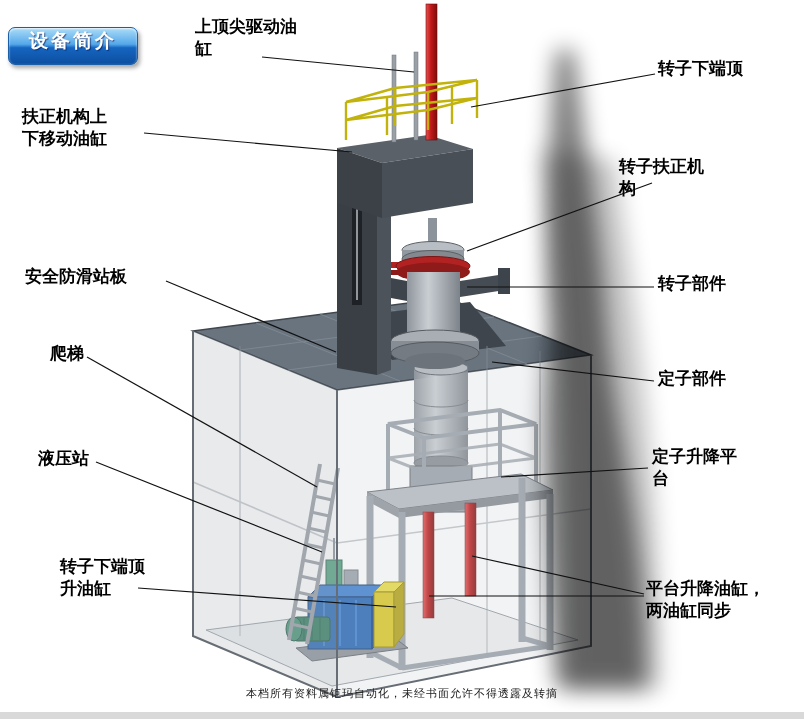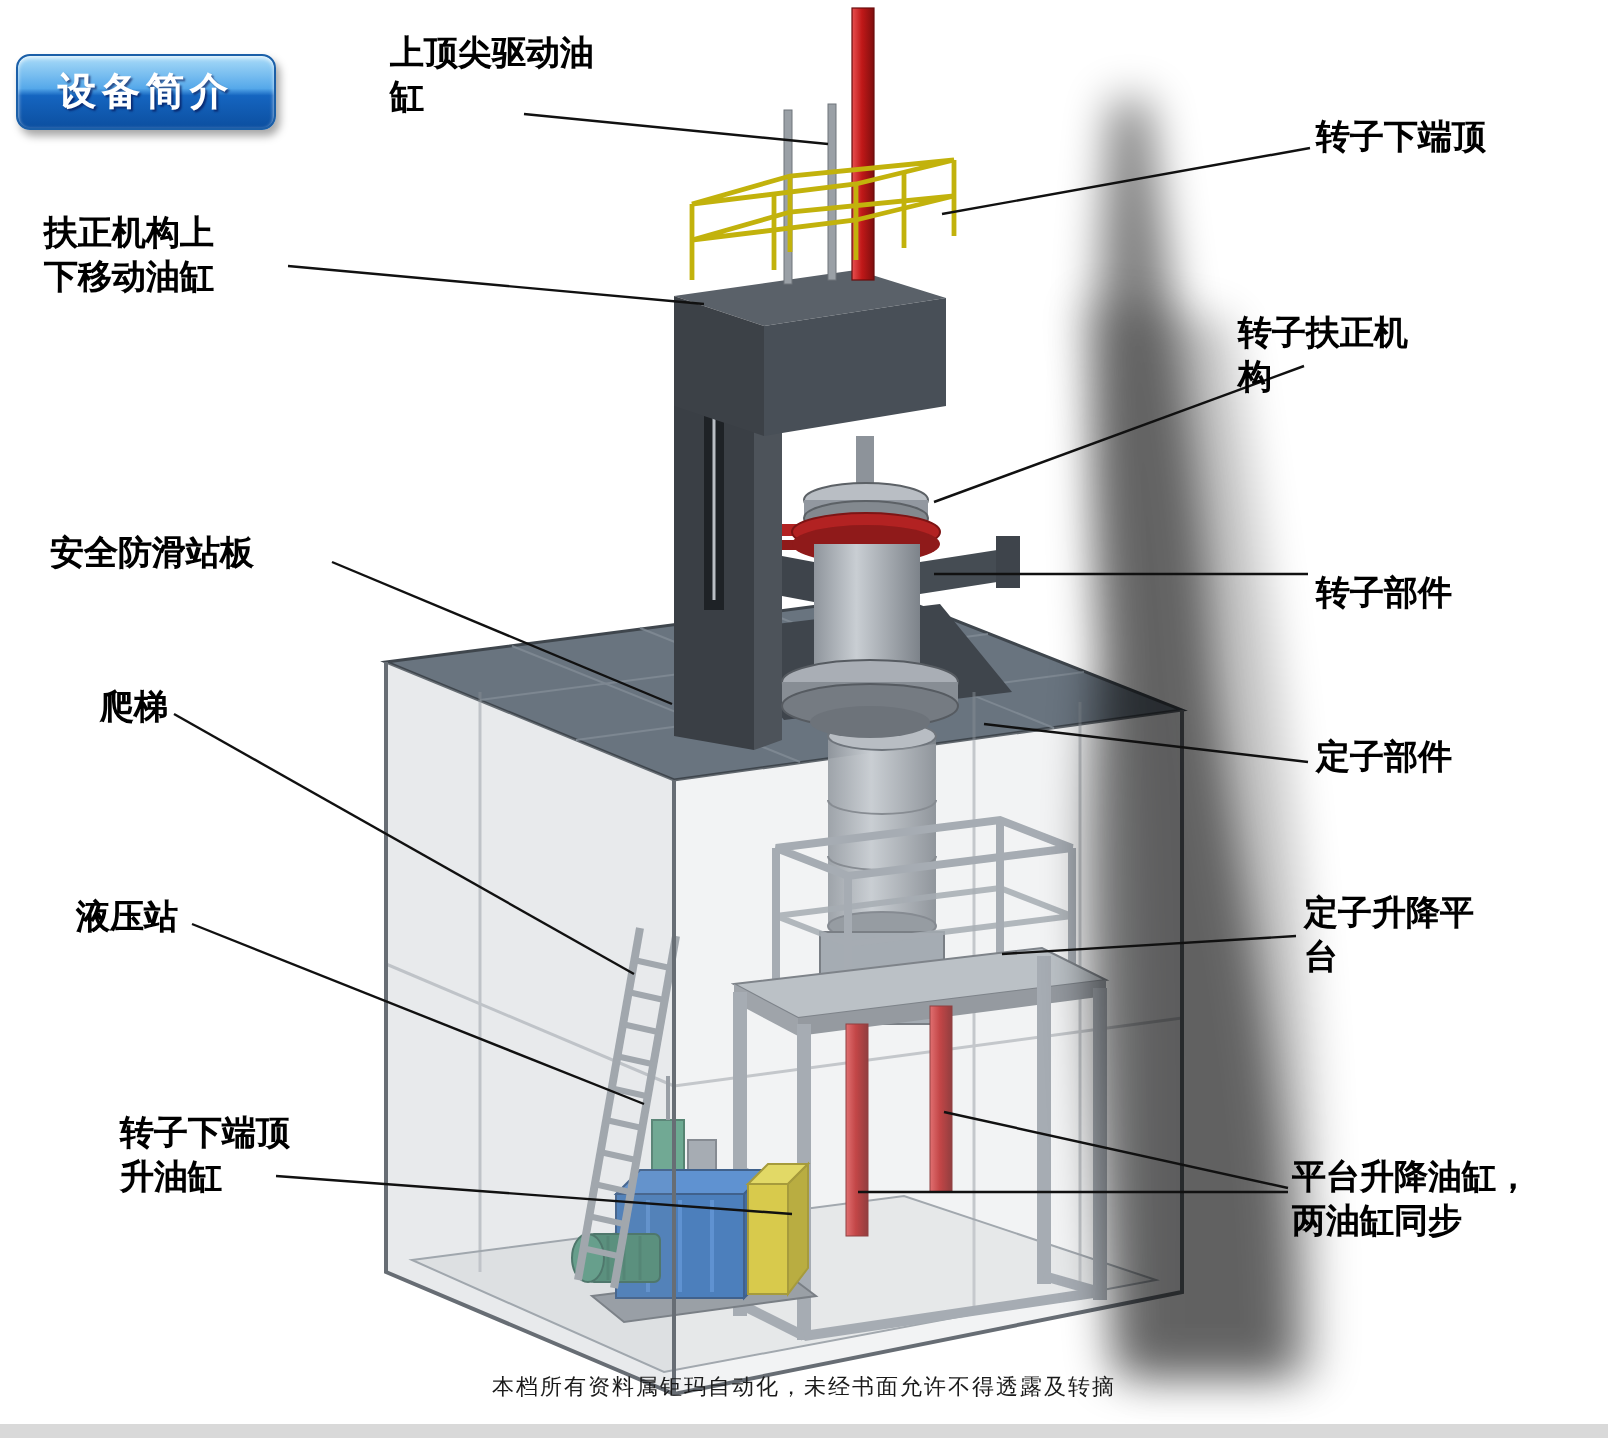--- a/index.html
+++ b/index.html
@@ -5,33 +5,33 @@
   html,body{margin:0;padding:0;}
   body{background:#ffffff;font-family:"Liberation Sans",sans-serif;}
   .stage{position:relative;width:804px;height:719px;background:#ffffff;overflow:hidden;}
   .stage svg{position:absolute;left:0;top:0;}
 
   
   .badge{position:absolute;left:8px;top:27px;width:128px;height:36px;border-radius:7px;
     background:linear-gradient(180deg,#aadcf8 0%,#55a8ea 45%,#1565c0 55%,#0c4fa0 100%);
     border:1px solid #1b5fa8;
     box-shadow:2px 3px 4px rgba(0,0,0,.35), inset 0 1px 2px rgba(255,255,255,.8);
-    display:flex;align-items:center;justify-content:center;}
+    display:flex;align-items:flex-start;justify-content:center;}
   .badge span{color:#fff;font-weight:bold;font-size:19px;letter-spacing:3px;
     text-shadow:1px 1px 1px rgba(0,0,60,.55);}
 
   
   .label{position:absolute;color:#000;font-size:17px;line-height:1.32;font-weight:600;
     white-space:pre-line;}
   #lbl-top-drive      {left:195px;top:16px;}
   #lbl-fence          {left:658px;top:58px;}
   #lbl-centering-cyl  {left:22px; top:106px;}
   #lbl-centering-mech {left:619px;top:156px;font-family:Liberation Serif, serif;}
   #lbl-antislip       {left:25px; top:266px;}
-  #lbl-rotor          {left:658px;top:273px;margin-top:13px;}
+  #lbl-rotor          {left:658px;top:273px;}
   #lbl-ladder         {left:50px; top:343px;}
   #lbl-stator         {left:658px;top:368px;}
   #lbl-hydraulic      {left:38px; top:448px;}
   #lbl-stator-lift    {left:652px;top:446px;}
   #lbl-rotor-jack     {left:22px; top:556px;margin-left:38px;}
   #lbl-platform-cyl   {left:646px;top:578px;}
 
   .watermark{position:absolute;left:0;right:0;top:686px;text-align:center;
     font-family:"Liberation Serif",serif;font-size:11px;color:#1a1a1a;letter-spacing:1px;}
   .bottom-strip{position:absolute;left:0;right:0;bottom:0;height:7px;background:#d9d9d9;}

